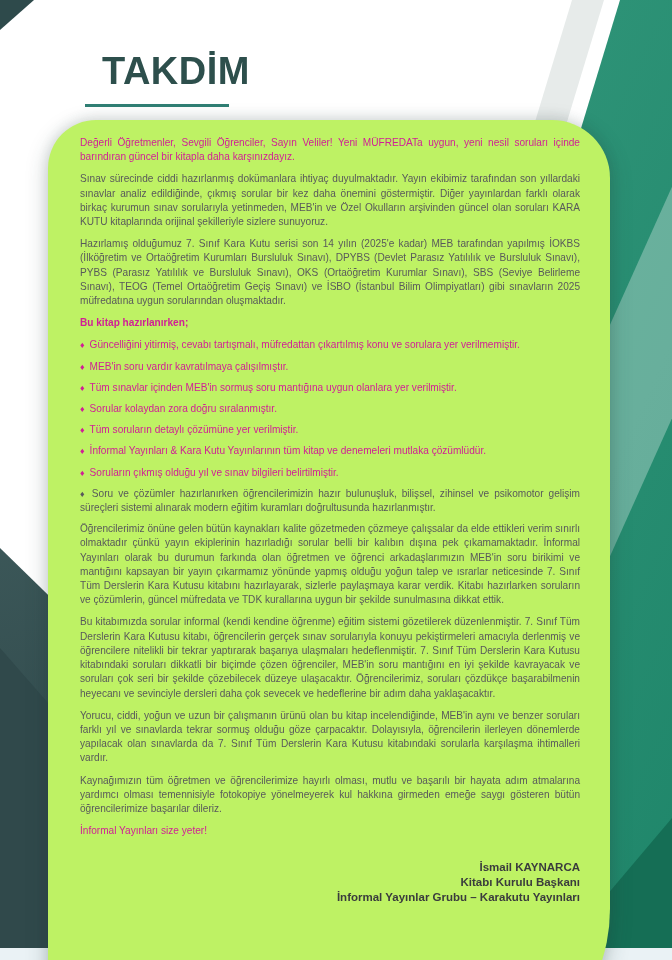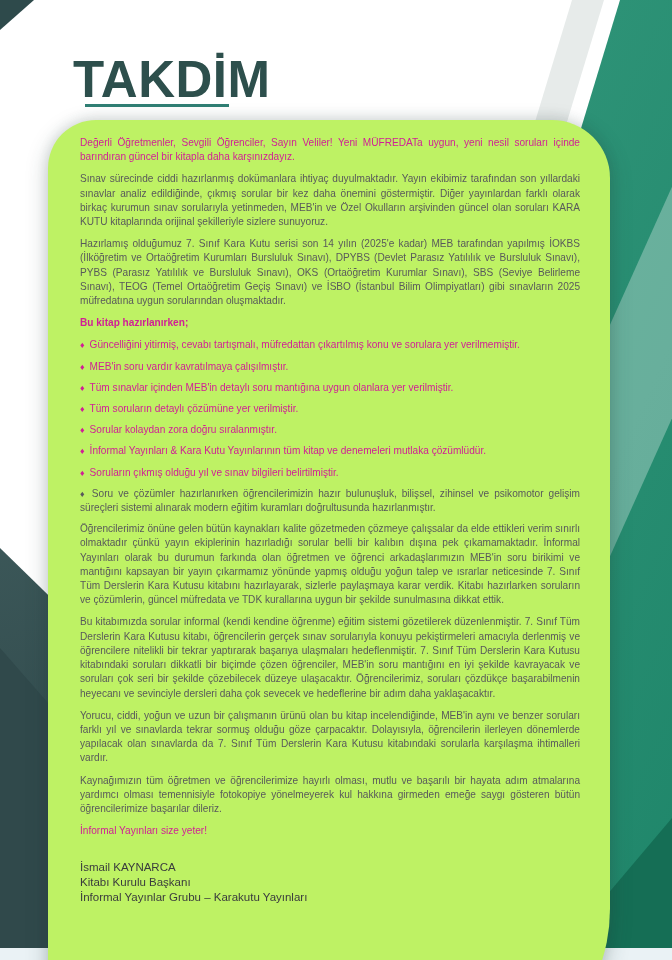--- a/index.html
+++ b/index.html
@@ -38,22 +38,22 @@
   }
   .bg-corner-tri{
     position:absolute;inset:0;background:#2e4a4b;
     clip-path:polygon(0 0, 34px 0, 0 30px);
   }
   .bg-bottom-strip{
     position:absolute;left:0;right:0;bottom:0;height:12px;background:#eaf2f5;
   }
   
   .page-title{
-    position:absolute;left:73px;top:50px;z-index:30;
-    font-size:51px;font-weight:bold;letter-spacing:0.5px;color:#2d4f4c;
+    position:absolute;left:102px;top:50px;z-index:30;
+    font-size:38px;font-weight:bold;letter-spacing:0.5px;color:#2d4f4c;
   }
   .title-underline{
     position:absolute;left:85px;top:104px;width:144px;height:3px;
     background:#2f7e73;z-index:30;
   }
   
   .card{
     position:absolute;left:48px;top:120px;width:562px;height:959px;z-index:20;
     background:#bef264;border-radius:48px 58px 170px 110px;
     box-shadow:0 6px 22px rgba(35,60,58,0.28), 0 -3px 12px rgba(35,60,58,0.10);
@@ -62,21 +62,21 @@
   .card p{
     margin:0 0 8px 0;font-size:10.1px;line-height:14.2px;color:#58595b;
     text-align:justify;
   }
   .card p.magenta{color:#d11e96;}
   .card p.lead-in{margin-bottom:8px;font-weight:bold;}
   .card p.bullet{margin-bottom:7px;}
   .bullet-glyph{margin-right:5px;font-size:9px;}
   .closing{margin-top:2px;}
   .signature{
-    margin-top:22px;text-align:left;color:#3a3b3d;font-weight:normal;
+    margin-top:22px;text-align:right;color:#3a3b3d;font-weight:bold;
     font-size:11.5px;line-height:15px;
   }
   .signature div{white-space:nowrap;}
 </style>
 </head>
 <body>
 
 <div class="page">
 
   <div class="bg">
@@ -94,23 +94,23 @@
   <div class="title-underline"></div>
 
   <div class="card">
     <p class="magenta">Değerli Öğretmenler, Sevgili Öğrenciler, Sayın Veliler! Yeni MÜFREDATa uygun, yeni nesil soruları içinde barındıran güncel bir kitapla daha karşınızdayız.</p>
     <p>Sınav sürecinde ciddi hazırlanmış dokümanlara ihtiyaç duyulmaktadır. Yayın ekibimiz tarafından son yıllardaki sınavlar analiz edildiğinde, çıkmış sorular bir kez daha önemini göstermiştir. Diğer yayınlardan farklı olarak birkaç kurumun sınav sorularıyla yetinmeden, MEB'in ve Özel Okulların arşivinden güncel olan soruları KARA KUTU kitaplarında orijinal şekilleriyle sizlere sunuyoruz.</p>
     <p>Hazırlamış olduğumuz 7. Sınıf Kara Kutu serisi son 14 yılın (2025'e kadar) MEB tarafından yapılmış İOKBS (İlköğretim ve Ortaöğretim Kurumları Bursluluk Sınavı), DPYBS (Devlet Parasız Yatılılık ve Bursluluk Sınavı), PYBS (Parasız Yatılılık ve Bursluluk Sınavı), OKS (Ortaöğretim Kurumlar Sınavı), SBS (Seviye Belirleme Sınavı), TEOG (Temel Ortaöğretim Geçiş Sınavı) ve İSBO (İstanbul Bilim Olimpiyatları) gibi sınavların 2025 müfredatına uygun sorularından oluşmaktadır.</p>
     <p class="magenta lead-in">Bu kitap hazırlanırken;</p>
 
     <p class="bullet magenta"><span class="bullet-glyph">♦</span><span>Güncelliğini yitirmiş, cevabı tartışmalı, müfredattan çıkartılmış konu ve sorulara yer verilmemiştir.</span></p>
     <p class="bullet magenta"><span class="bullet-glyph">♦</span><span>MEB'in soru vardır kavratılmaya çalışılmıştır.</span></p>
-    <p class="bullet magenta"><span class="bullet-glyph">♦</span><span>Tüm sınavlar içinden MEB'in detaylı soru mantığına uygun olanlara yer verilmiştir.</span></p>
+    <p class="bullet magenta"><span class="bullet-glyph">♦</span><span>Tüm sınavlar içinden MEB'in sormuş soru mantığına uygun olanlara yer verilmiştir.</span></p>
+    <p class="bullet magenta"><span class="bullet-glyph">♦</span><span>Sorular kolaydan zora doğru sıralanmıştır.</span></p>
     <p class="bullet magenta"><span class="bullet-glyph">♦</span><span>Tüm soruların detaylı çözümüne yer verilmiştir.</span></p>
-    <p class="bullet magenta"><span class="bullet-glyph">♦</span><span>Sorular kolaydan zora doğru sıralanmıştır.</span></p>
     <p class="bullet magenta"><span class="bullet-glyph">♦</span><span>İnformal Yayınları &amp; Kara Kutu Yayınlarının tüm kitap ve denemeleri mutlaka çözümlüdür.</span></p>
     <p class="bullet magenta"><span class="bullet-glyph">♦</span><span>Soruların çıkmış olduğu yıl ve sınav bilgileri belirtilmiştir.</span></p>
     <p class="bullet"><span class="bullet-glyph">♦</span><span>Soru ve çözümler hazırlanırken öğrencilerimizin hazır bulunuşluk, bilişsel, zihinsel ve psikomotor gelişim süreçleri sistemi alınarak modern eğitim kuramları doğrultusunda hazırlanmıştır.</span></p>
 
     <p>Öğrencilerimiz önüne gelen bütün kaynakları kalite gözetmeden çözmeye çalışsalar da elde ettikleri verim sınırlı olmaktadır çünkü yayın ekiplerinin hazırladığı sorular belli bir kalıbın dışına pek çıkamamaktadır. İnformal Yayınları olarak bu durumun farkında olan öğretmen ve öğrenci arkadaşlarımızın MEB'in soru birikimi ve mantığını kapsayan bir yayın çıkarmamız yönünde yapmış olduğu yoğun talep ve ısrarlar neticesinde 7. Sınıf Tüm Derslerin Kara Kutusu kitabını hazırlayarak, sizlerle paylaşmaya karar verdik. Kitabı hazırlarken soruların ve çözümlerin, güncel müfredata ve TDK kurallarına uygun bir şekilde sunulmasına dikkat ettik.</p>
     <p>Bu kitabımızda sorular informal (kendi kendine öğrenme) eğitim sistemi gözetilerek düzenlenmiştir. 7. Sınıf Tüm Derslerin Kara Kutusu kitabı, öğrencilerin gerçek sınav sorularıyla konuyu pekiştirmeleri amacıyla derlenmiş ve öğrencilere nitelikli bir tekrar yaptırarak başarıya ulaşmaları hedeflenmiştir. 7. Sınıf Tüm Derslerin Kara Kutusu kitabındaki soruları dikkatli bir biçimde çözen öğrenciler, MEB'in soru mantığını en iyi şekilde kavrayacak ve soruları çok seri bir şekilde çözebilecek düzeye ulaşacaktır. Öğrencilerimiz, soruları çözdükçe başarabilmenin heyecanı ve sevinciyle dersleri daha çok sevecek ve hedeflerine bir adım daha yaklaşacaktır.</p>
     <p>Yorucu, ciddi, yoğun ve uzun bir çalışmanın ürünü olan bu kitap incelendiğinde, MEB'in aynı ve benzer soruları farklı yıl ve sınavlarda tekrar sormuş olduğu göze çarpacaktır. Dolayısıyla, öğrencilerin ilerleyen dönemlerde yapılacak olan sınavlarda da 7. Sınıf Tüm Derslerin Kara Kutusu kitabındaki sorularla karşılaşma ihtimalleri vardır.</p>
     <p>Kaynağımızın tüm öğretmen ve öğrencilerimize hayırlı olması, mutlu ve başarılı bir hayata adım atmalarına yardımcı olması temennisiyle fotokopiye yönelmeyerek kul hakkına girmeden emeğe saygı gösteren bütün öğrencilerimize başarılar dileriz.</p>
     <p class="magenta closing">İnformal Yayınları size yeter!</p>
 

